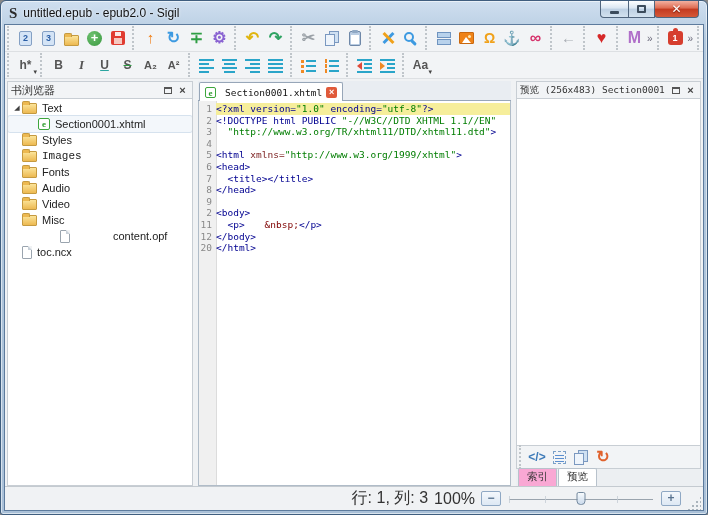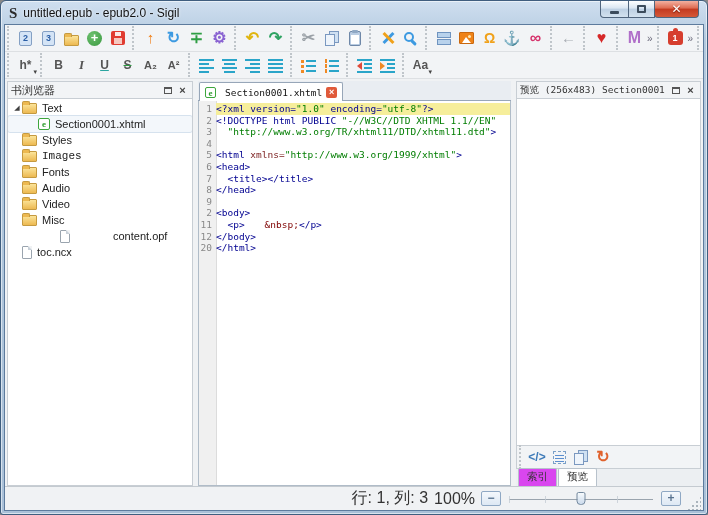--- a/index.html
+++ b/index.html
@@ -143,21 +143,21 @@
   .tk-attr { color:#7f2525;}
   .tk-str { color:#007d00;}
   .tk-ent { color:#7f0000;margin-left:20px;}
   .tk-plain { color:#000;}
 
   .right-dock { width:185px;}
   .preview-body { flex:1; background:#fff; border:1px solid #c8ced4; border-bottom:none;}
   .preview-foot { height:24px; background:#f2f4f6; border:1px solid #c8ced4; display:flex; align-items:center; padding-left:2px;}
   .preview-foot .tb-btn { width:22px; height:21px;}
   .ptabs { height:17px; display:flex; align-items:flex-end; padding-left:2px; background:#eceff2;}
-  .ptab { font-size:10.5px; color:#333; padding:1px 8px 2px; border:1px solid #b8c2cc; border-bottom:none; background:#d946ef; border-radius:2px 2px 0 0; margin-right:1px; cursor:default;}
+  .ptab { font-size:10.5px; color:#333; padding:1px 8px 2px; border:1px solid #b8c2cc; border-bottom:none; background:#f9a8d4; border-radius:2px 2px 0 0; margin-right:1px; cursor:default;}
   .ptab.active { background:#fff; position:relative; top:0;}
 
   
   .statusbar { height:24px; background:#f0f2f4; border-top:1px solid #c4cad0; display:flex; align-items:center; justify-content:flex-end; padding-right:2px; gap:6px;}
   .status-text { font-size:16px; color:#333;}
   .sbtn { width:20px; height:15px; border:1px solid #8fa8c4; border-radius:2px; background:linear-gradient(#f4f8fc,#dde8f4);
           color:#5a7490; font:bold 12px/12px "Liberation Sans",sans-serif; text-align:center; cursor:default;}
   .slider { position:relative; width:148px; height:16px;}
   .slider::before { content:""; position:absolute; left:2px; right:2px; top:8px; height:1px; background:#9aa4ae;}
   .slider::after { content:""; position:absolute; left:2px; right:2px; top:5px; height:7px;

